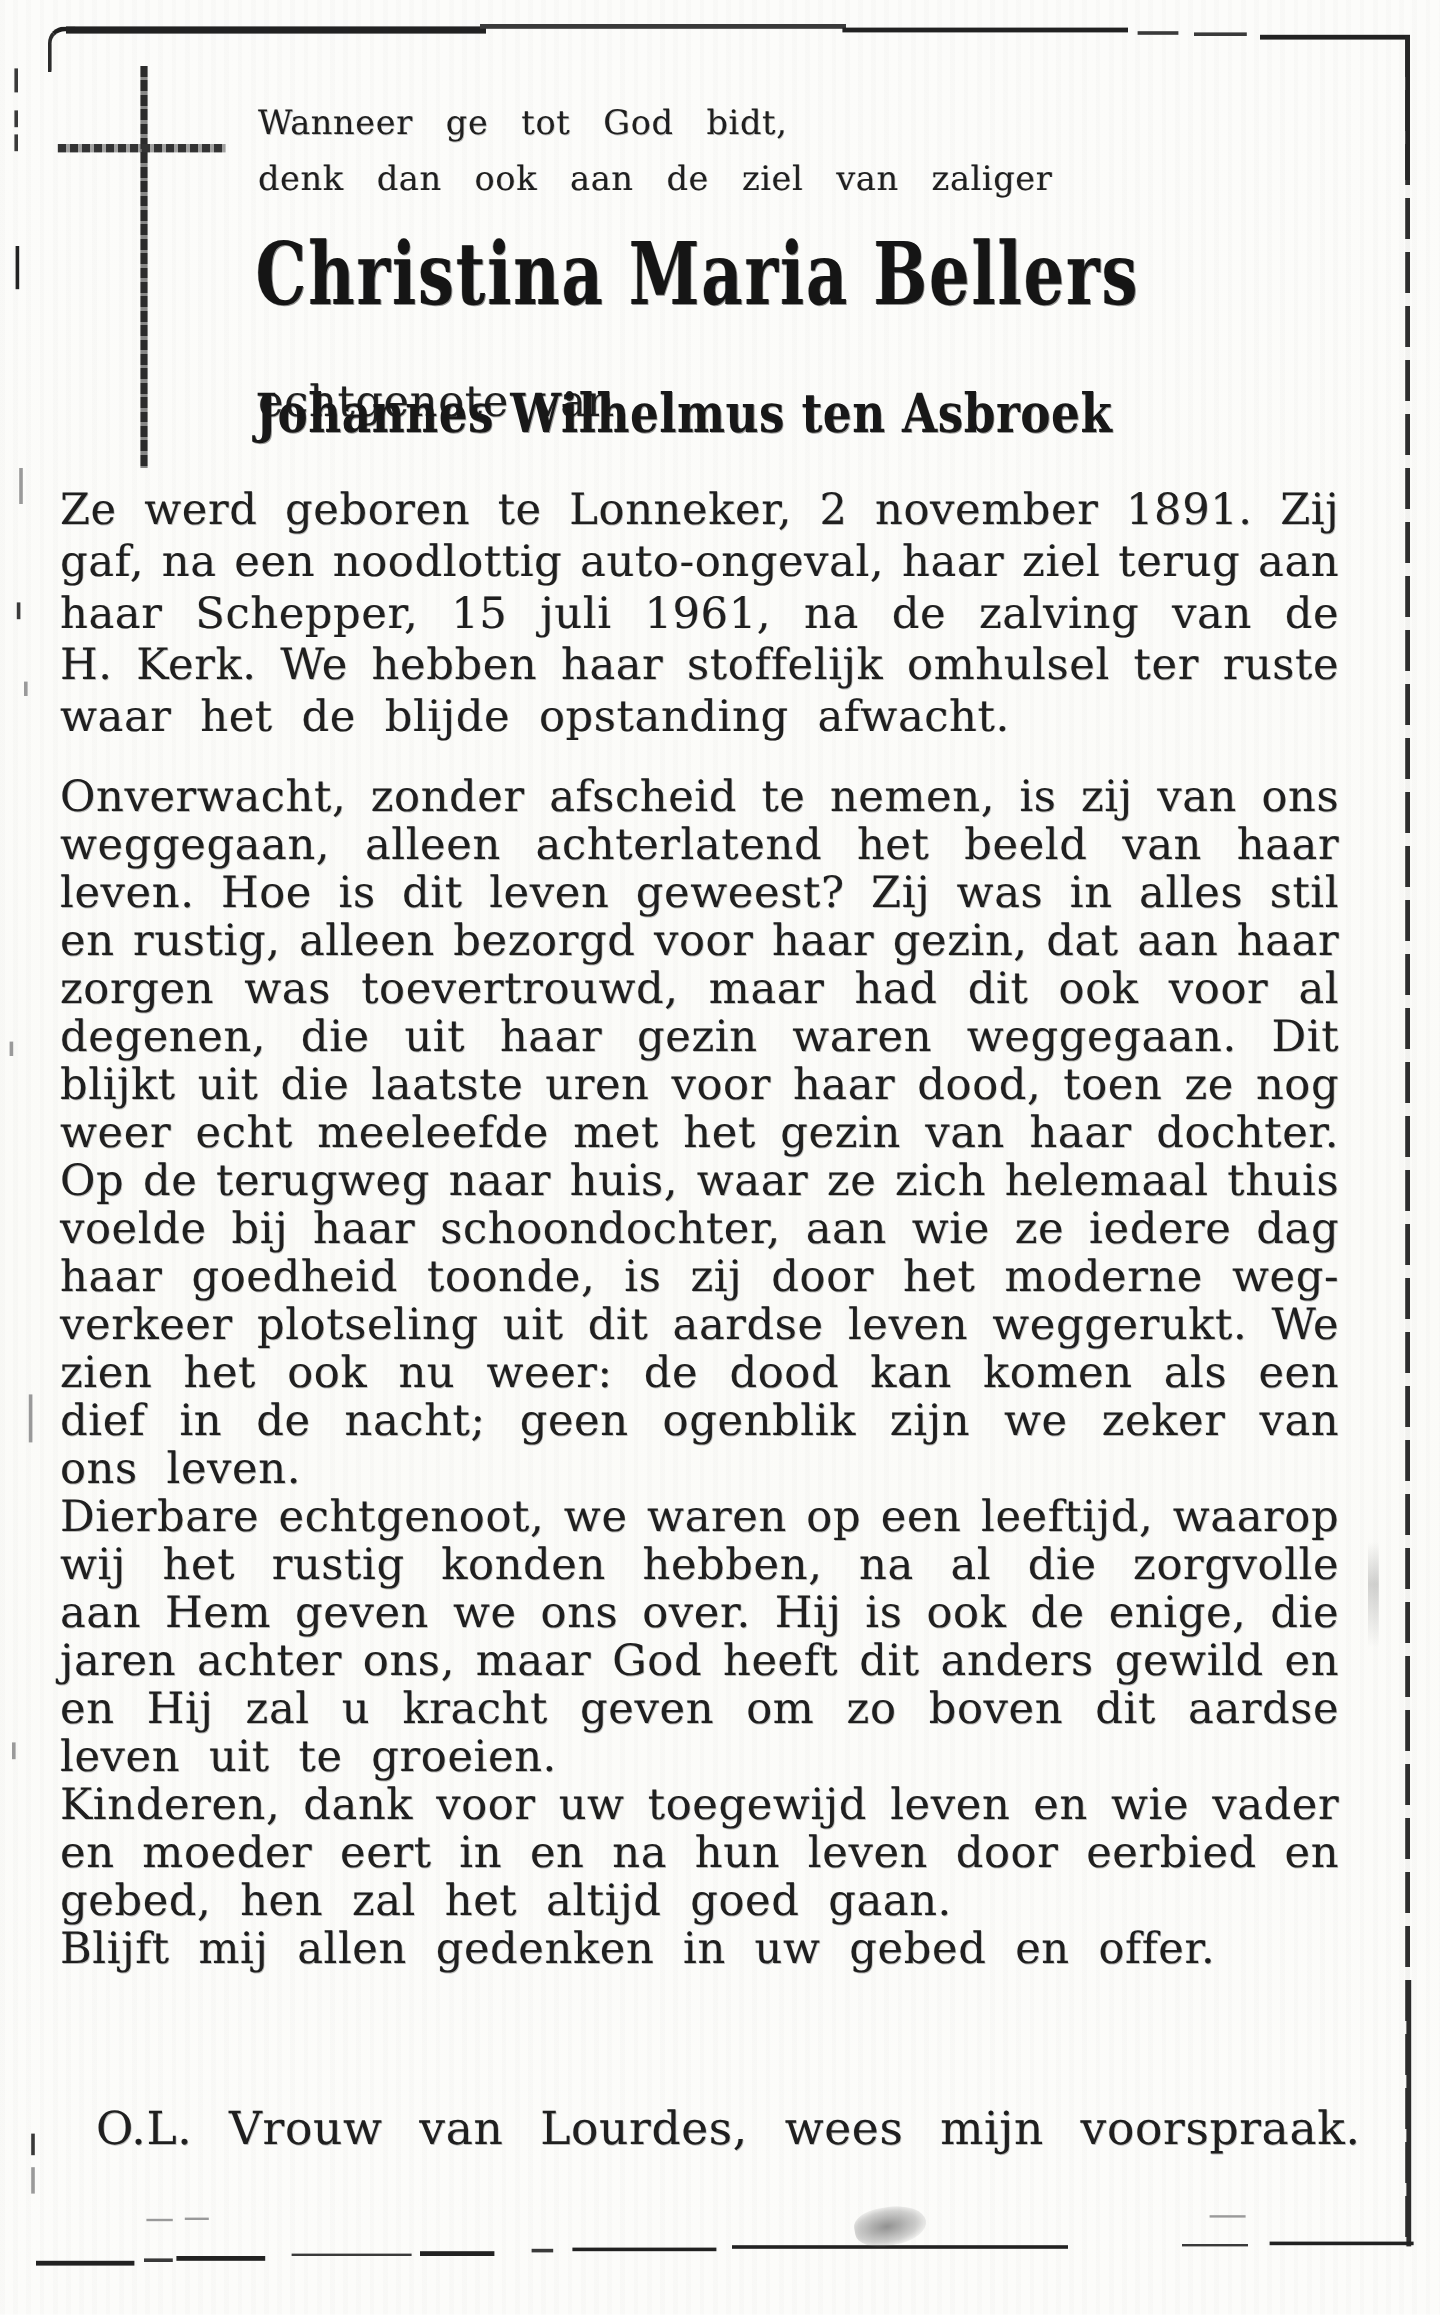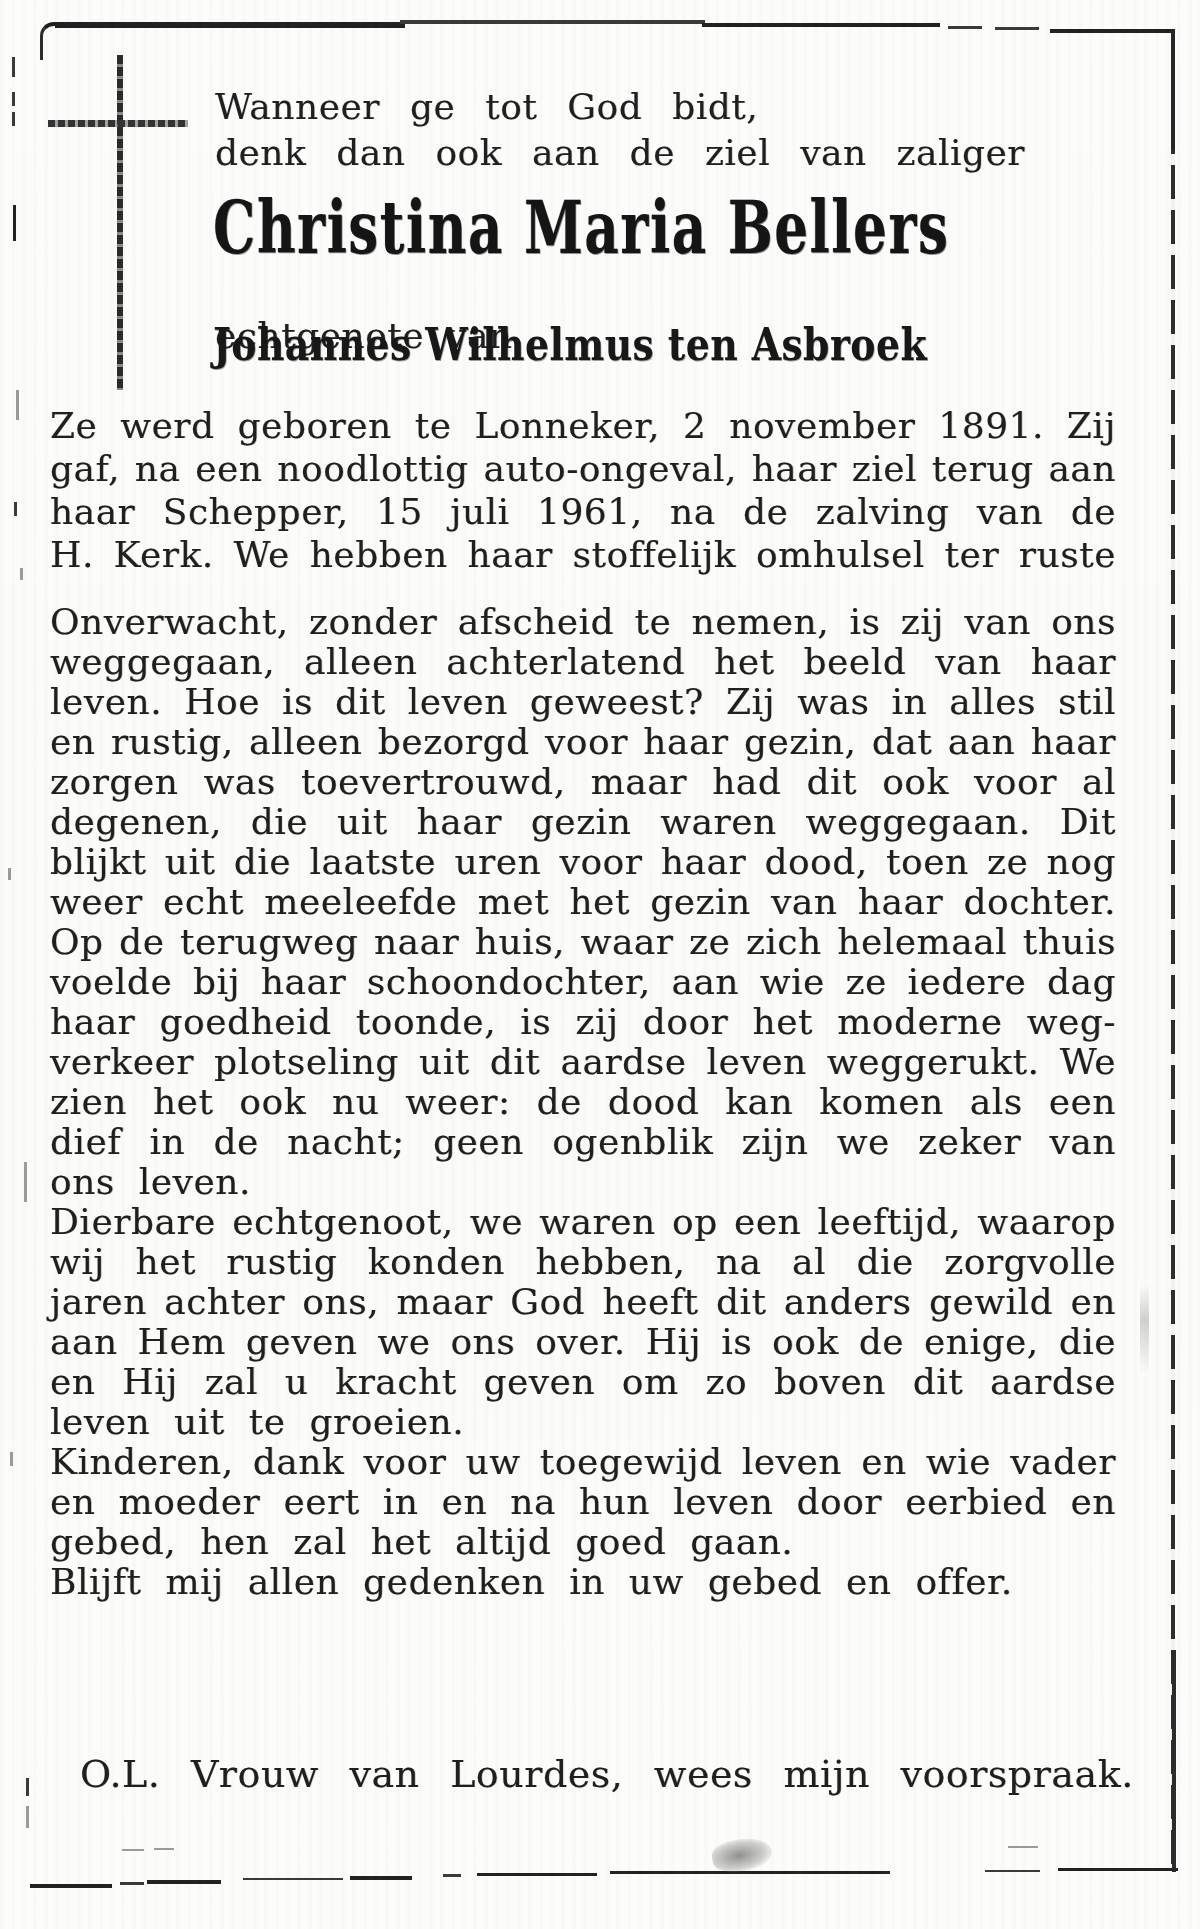--- a/index.html
+++ b/index.html
@@ -12,21 +12,21 @@
     overflow:hidden;
     font-family:"DejaVu Serif","Liberation Serif",serif;
     color:#1f1f1f;
   }
   .txt{
     position:absolute;
     color:#1f1f1f;
     text-shadow:0.6px 0.4px 0 rgba(25,25,25,0.28), -0.4px 0 0 rgba(25,25,25,0.14);
     white-space:nowrap;
   }
-  .intro{font-size:36px;word-spacing:18px;letter-spacing:0.5px;}
+  .intro{font-size:28px;word-spacing:18px;letter-spacing:0.5px;}
   .title{
     font-size:72px;font-weight:bold;letter-spacing:2px;line-height:72px;
     transform:scaleX(0.74);transform-origin:left top;color:#151515;
     text-shadow:1px 0.8px 0 rgba(15,15,15,0.45), -0.6px 0 0 rgba(15,15,15,0.25);
   }
   .relation{font-size:36px;word-spacing:10px;letter-spacing:0.5px;}
   .spouse{
     font-size:45px;font-weight:bold;letter-spacing:0.5px;
     transform:scaleX(0.84);transform-origin:left top;color:#181818;
     text-shadow:0.8px 0.6px 0 rgba(20,20,20,0.4);
@@ -129,20 +129,21 @@
   <div class="txt title" style="left:213px;top:192px;">Christina Maria Bellers</div>
   <div class="txt relation" style="left:215px;top:283px;margin-top:32px;">echtgenote van</div>
   <div class="txt spouse" style="left:213px;top:318px;">Johannes Wilhelmus ten Asbroek</div>
 
   <div class="body-col">
     <div class="para first">
         <div class="tline">Ze werd geboren te Lonneker, 2 november 1891. Zij</div>
         <div class="tline">gaf, na een noodlottig auto-ongeval, haar ziel terug aan</div>
         <div class="tline">haar Schepper, 15 juli 1961, na de zalving van de</div>
         <div class="tline">H. Kerk. We hebben haar stoffelijk omhulsel ter ruste</div>
+        <div class="tline last">waar het de blijde opstanding afwacht.</div>
       </div>
     <div class="para flow">
         <div class="tline">Onverwacht, zonder afscheid te nemen, is zij van ons</div>
         <div class="tline">weggegaan, alleen achterlatend het beeld van haar</div>
         <div class="tline">leven. Hoe is dit leven geweest? Zij was in alles stil</div>
         <div class="tline">en rustig, alleen bezorgd voor haar gezin, dat aan haar</div>
         <div class="tline">zorgen was toevertrouwd, maar had dit ook voor al</div>
         <div class="tline">degenen, die uit haar gezin waren weggegaan. Dit</div>
         <div class="tline">blijkt uit die laatste uren voor haar dood, toen ze nog</div>
         <div class="tline">weer echt meeleefde met het gezin van haar dochter.</div>
@@ -150,22 +151,22 @@
         <div class="tline">voelde bij haar schoondochter, aan wie ze iedere dag</div>
         <div class="tline">haar goedheid toonde, is zij door het moderne weg-</div>
         <div class="tline">verkeer plotseling uit dit aardse leven weggerukt. We</div>
         <div class="tline">zien het ook nu weer: de dood kan komen als een</div>
         <div class="tline">dief in de nacht; geen ogenblik zijn we zeker van</div>
         <div class="tline last">ons leven.</div>
       </div>
     <div class="para flow">
         <div class="tline">Dierbare echtgenoot, we waren op een leeftijd, waarop</div>
         <div class="tline">wij het rustig konden hebben, na al die zorgvolle</div>
+        <div class="tline">aan Hem geven we ons over. Hij is ook de enige, die</div>
         <div class="tline">jaren achter ons, maar God heeft dit anders gewild en</div>
-        <div class="tline">aan Hem geven we ons over. Hij is ook de enige, die</div>
         <div class="tline">en Hij zal u kracht geven om zo boven dit aardse</div>
         <div class="tline last">leven uit te groeien.</div>
       </div>
     <div class="para flow">
         <div class="tline">Kinderen, dank voor uw toegewijd leven en wie vader</div>
         <div class="tline">en moeder eert in en na hun leven door eerbied en</div>
         <div class="tline last">gebed, hen zal het altijd goed gaan.</div>
       </div>
     <div class="para flow">
         <div class="tline last">Blijft mij allen gedenken in uw gebed en offer.</div>

